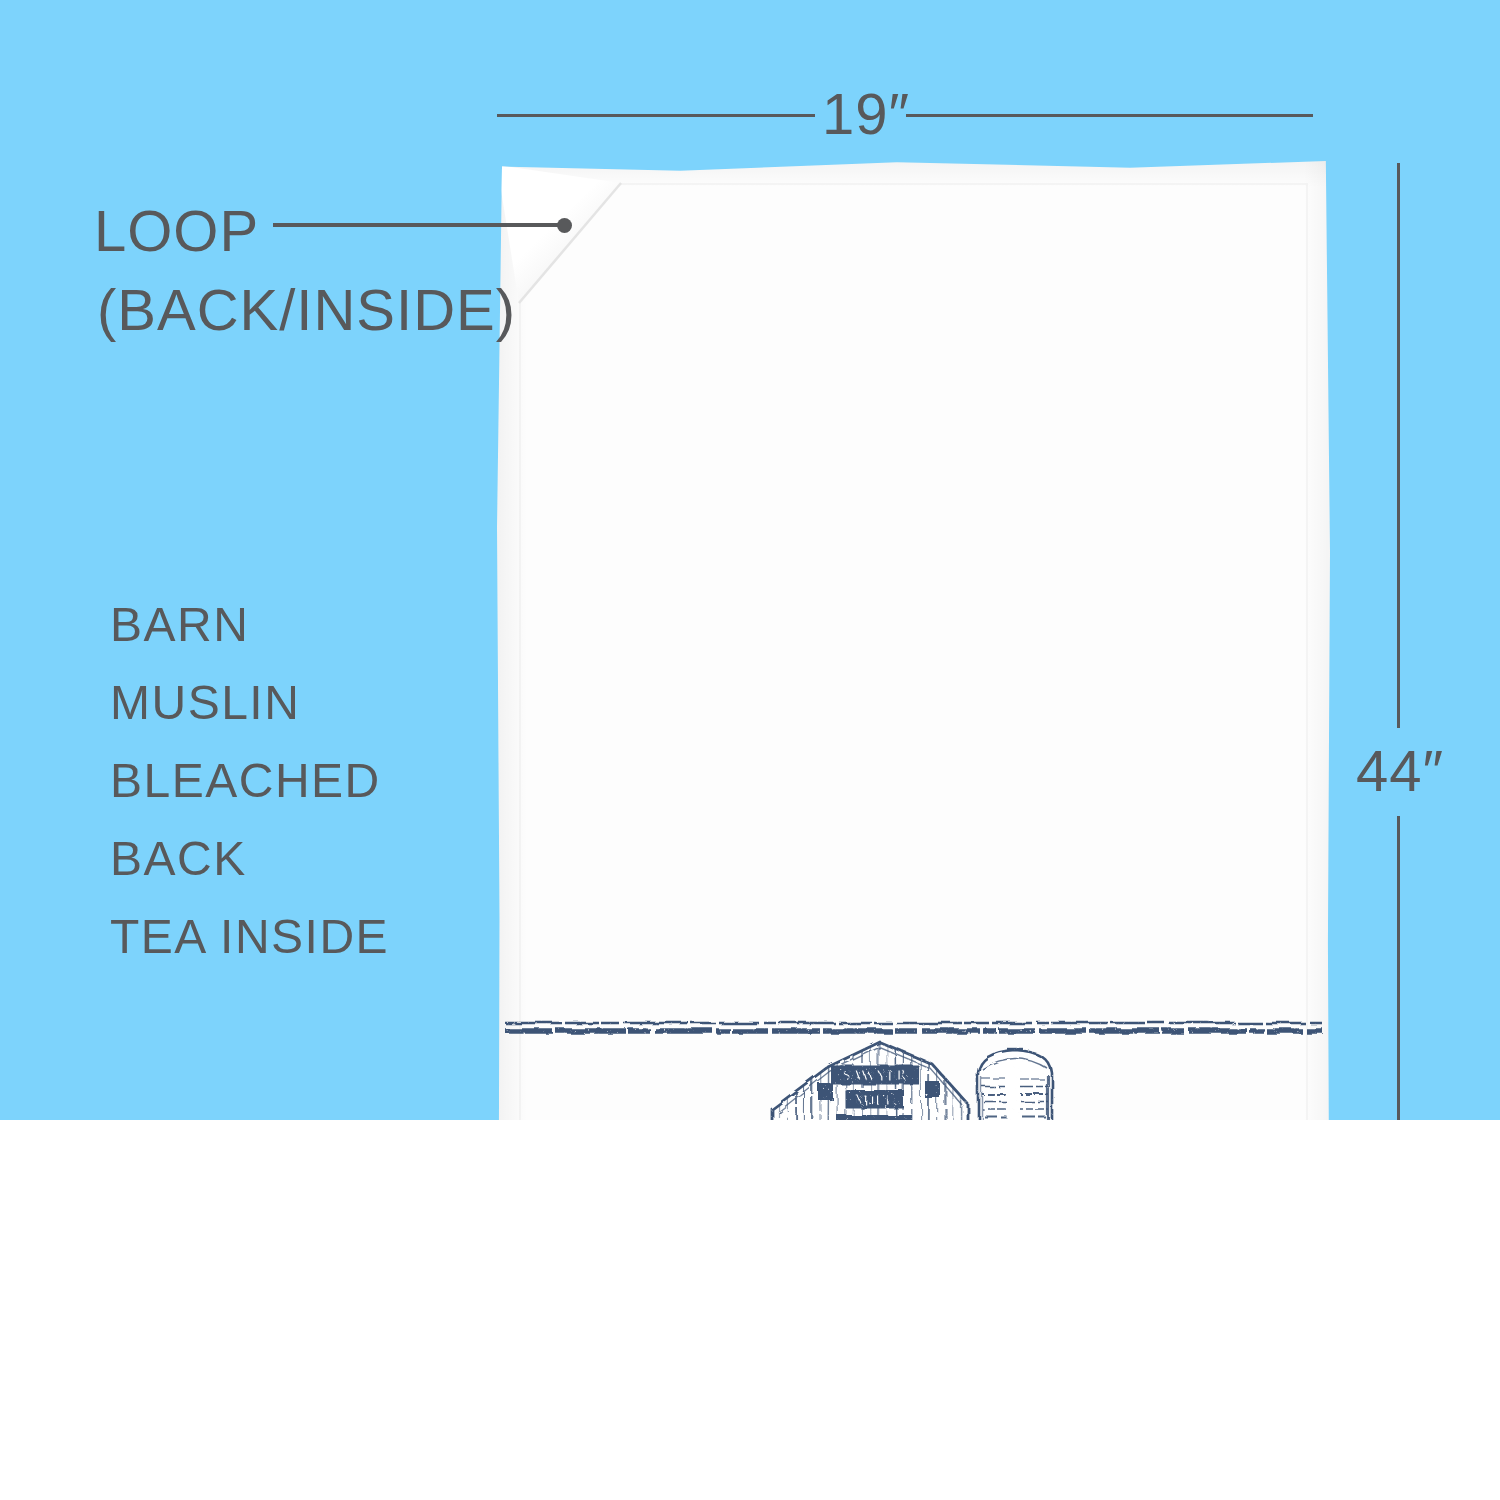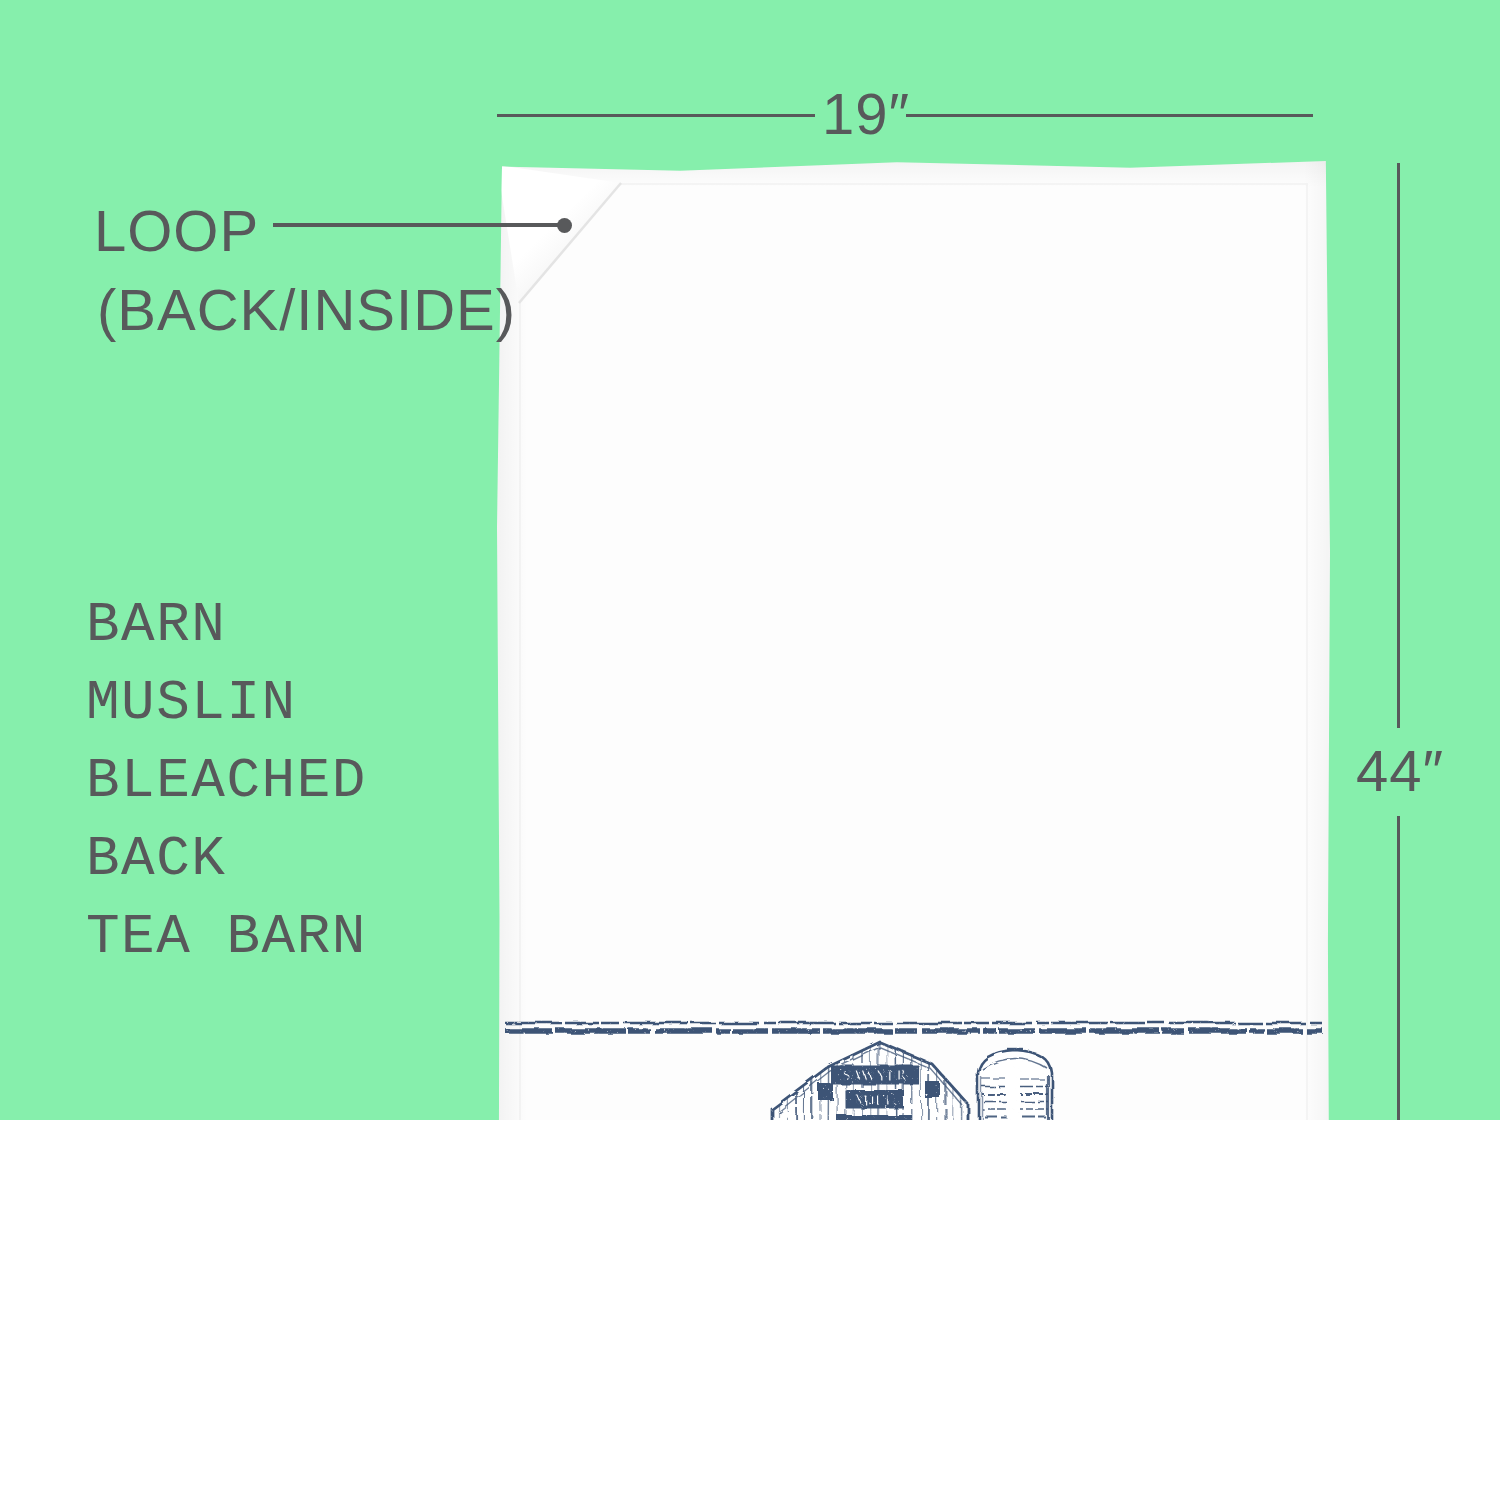--- a/index.html
+++ b/index.html
@@ -1,17 +1,17 @@
 <!DOCTYPE html>
 <html><head>
 <meta charset="utf-8">
 <style>
   html,body{margin:0;padding:0;background:#ffffff;}
   .canvas{
-    position:relative;width:1500px;height:1120px;background:#86efac;overflow:hidden;
+    position:relative;width:1500px;height:1120px;background:#7dd3fc;overflow:hidden;
     font-family:"Liberation Sans","DejaVu Sans",sans-serif;
     color:var(--ann,#58595b);
   }
   
   .towel{
     position:absolute;left:497px;top:161px;width:833px;height:1222px;
     background:
       linear-gradient(90deg, rgba(0,0,0,.045), rgba(0,0,0,0) 30px),
       linear-gradient(270deg, rgba(0,0,0,.035), rgba(0,0,0,0) 26px),
       linear-gradient(180deg, rgba(0,0,0,.04), rgba(0,0,0,0) 26px),
@@ -34,22 +34,22 @@
   
   .dimline{position:absolute;background:var(--ann,#58595b);}
   .anntext{
     position:absolute;font-size:58px;font-weight:300;letter-spacing:1px;
     color:var(--ann,#58595b);white-space:nowrap;line-height:1;
   }
   .center{text-align:center;}
   .dot{position:absolute;width:15px;height:15px;border-radius:50%;
     background:var(--ann,#58595b);}
   .title{
-    position:absolute;left:86px;top:586px;font-size:56px;font-weight:300;
-    letter-spacing:1.5px;color:var(--ann,#58595b);line-height:78px;white-space:nowrap;font-family:Liberation Mono, monospace;
+    position:absolute;left:110px;top:586px;font-size:48px;font-weight:300;
+    letter-spacing:1.5px;color:var(--ann,#58595b);line-height:78px;white-space:nowrap;
   }
 </style>
 </head>
 <body>
 
 <div class="canvas" style="--ann: #58595b; --ink: #3d5476; --towel: #fdfdfd;">
 
   <div class="towel">
     <div class="hem"></div>
 
@@ -249,16 +249,16 @@
   <div class="anntext" style="left:94px;top:166px;margin-top:36px;">LOOP</div>
   <div class="anntext" style="left:97px;top:237px;margin-top:44px;">(BACK/INSIDE)</div>
   <div class="dimline" style="left:273px;top:223px;width:286px;height:4px;"></div>
   <div class="dot" style="left:557px;top:218px;"></div>
 
   <div class="title">
     <div>BARN</div>
     <div>MUSLIN</div>
     <div>BLEACHED</div>
     <div>BACK</div>
-    <div>TEA BARN</div>
+    <div>TEA INSIDE</div>
   </div>
 
 </div>
 
 </body></html>

